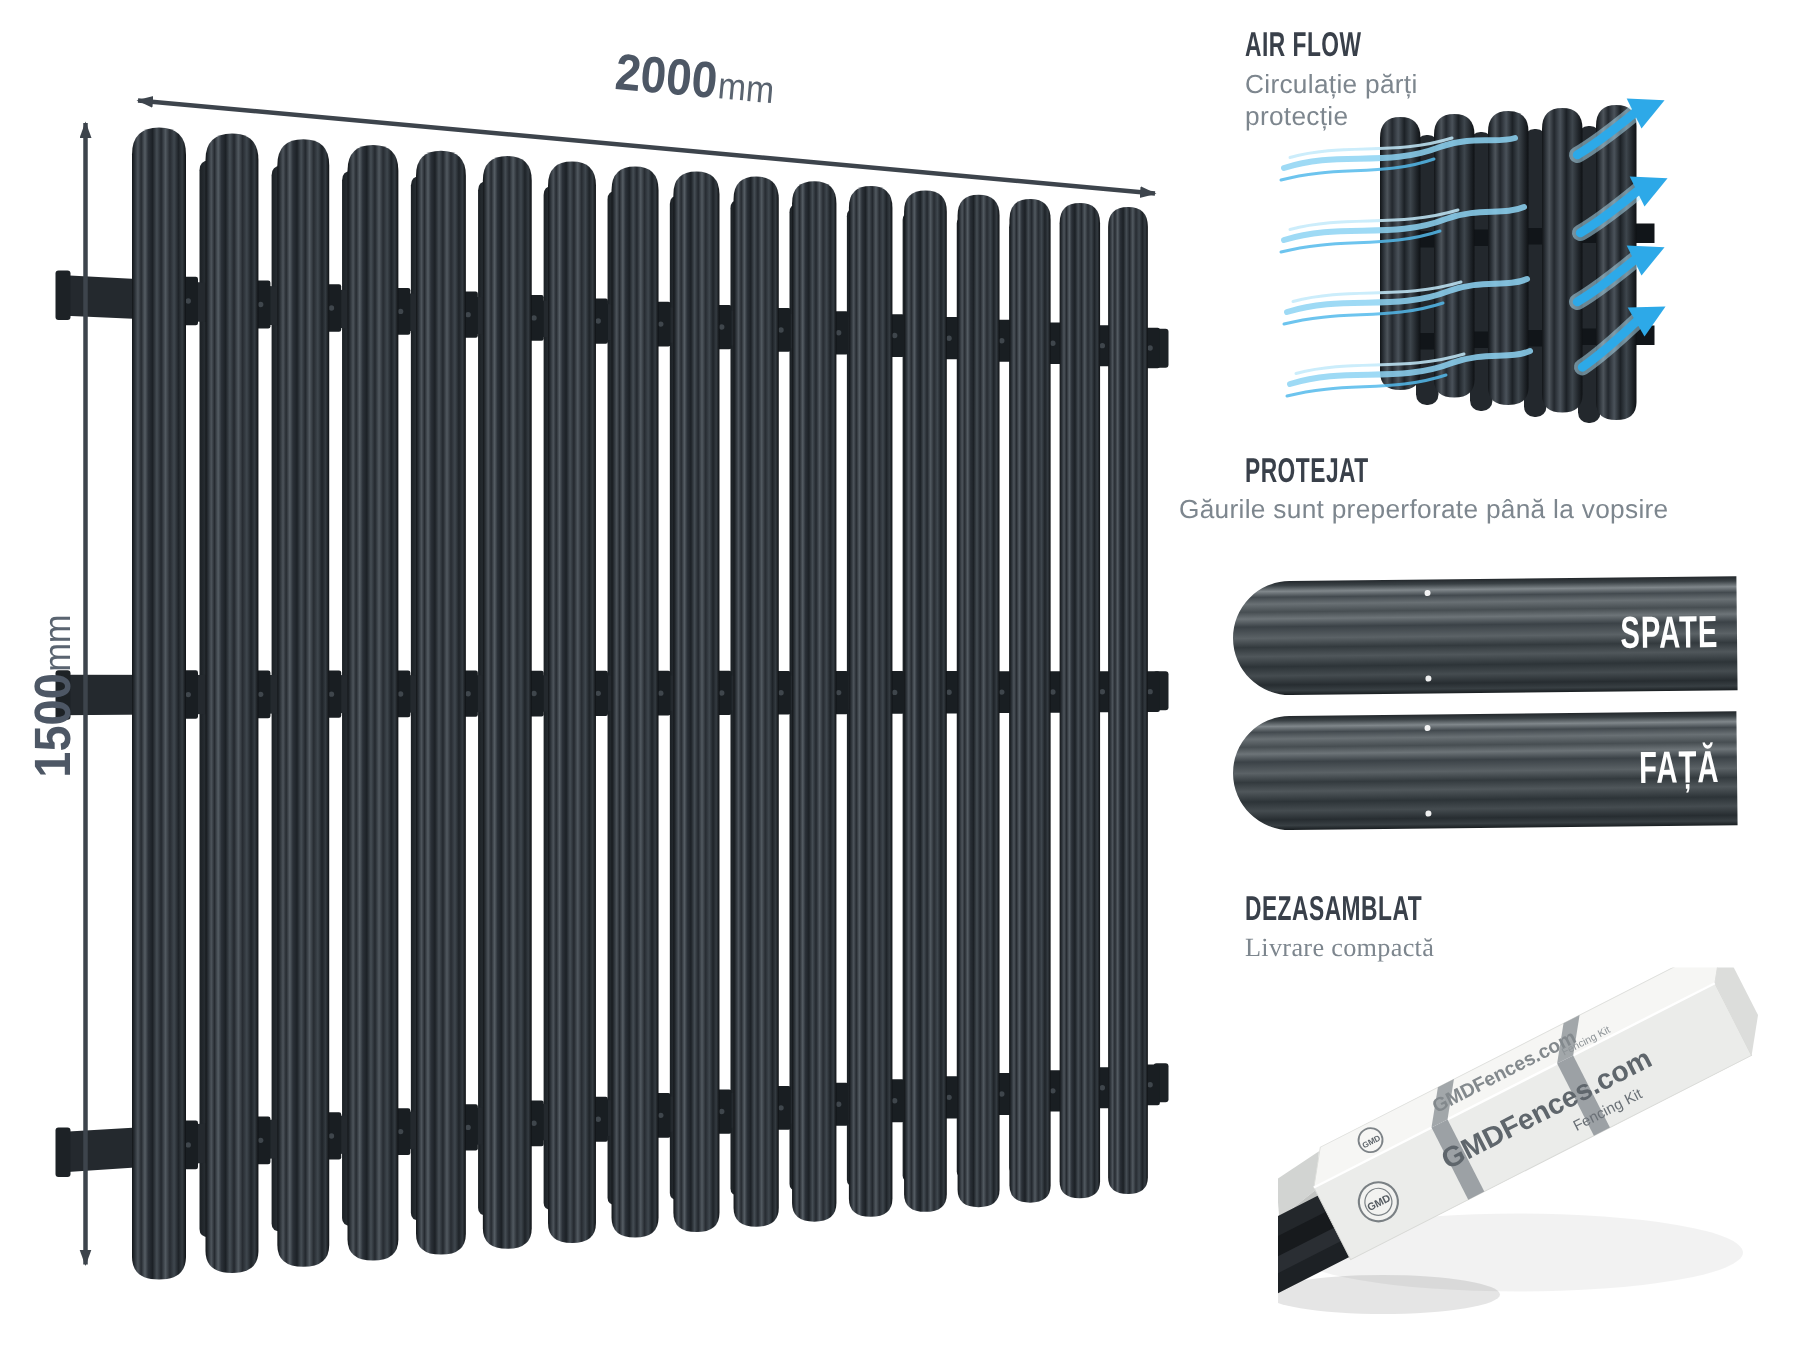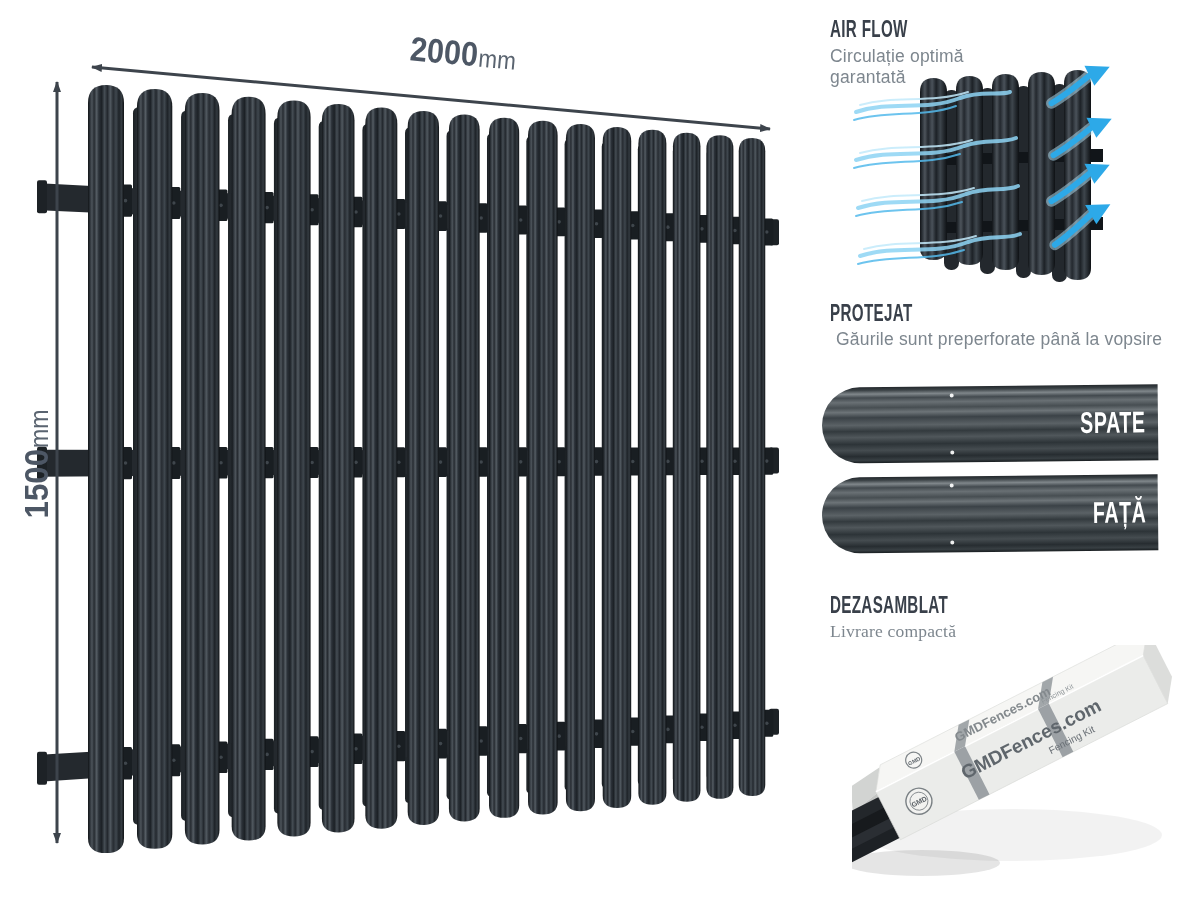--- a/index.html
+++ b/index.html
@@ -17,21 +17,21 @@
   #dim-left{left:-34px;top:442px;width:145px;height:44px;transform:rotate(-90deg) scaleX(.92);transform-origin:center;}
 
   
   .feat-title{position:absolute;font-weight:bold;font-size:23px;color:#39404a;
               letter-spacing:.5px;transform:scaleX(.66);transform-origin:left top;white-space:nowrap;}
   .feat-desc{position:absolute;font-size:17.5px;line-height:21px;color:#7d868e;letter-spacing:.2px;white-space:nowrap;}
   #airflow-title{left:830px;top:16px;}
   #airflow-desc{left:830px;top:46px;}
   #airflow-art{left:852px;top:52px;}
   #protejat-title{left:830px;top:300px;}
-  #protejat-desc{left:836px;top:329px;}
+  #protejat-desc{left:786px;top:329px;}
   #dez-title{left:830px;top:592px;}
   #dez-desc{left:830px;top:621px;font-family:Liberation Serif, serif;}
   #package-art{left:852px;top:645px;}
 
   
   .profile-bar{position:absolute;left:822px;width:336px;height:76px;
      border-radius:40px 0 0 40px;transform:rotate(-.6deg);
      background:linear-gradient(180deg,
        #23282c 0%, #3a4145 4%, #80878b 9%, #434a4f 14%, #697074 20%,
        #474e52 27%, #6d7478 33%, #3b4247 40%, #5b6266 50%, #333a3e 58%,
@@ -239,22 +239,22 @@
     <span class="num">2000</span>
       <span class="unit">mm</span>
   </div>
   <div class="dim-label" id="dim-left">
     <span class="num">1500</span>
       <span class="unit">mm</span>
   </div>
 
   <div class="feat-title" id="airflow-title">AIR FLOW</div>
   <div class="feat-desc" id="airflow-desc">
-    <div>Circulație optimă</div>
-    <div>garantată</div>
+    <div>Circulație părți</div>
+    <div>protecție</div>
   </div>
 
   <svg id="airflow-art" class="abs" width="280" height="245" viewBox="0 0 280 245">
     <defs>
       <linearGradient id="afpk" x1="0" y1="0" x2="1" y2="0">
         <stop offset="0" stop-color="#121518"></stop>
           <stop offset=".08" stop-color="#2a3036"></stop>
         <stop offset=".18" stop-color="#4d545b"></stop>
           <stop offset=".3" stop-color="#23282e"></stop>
         <stop offset=".45" stop-color="#4a525a"></stop>

